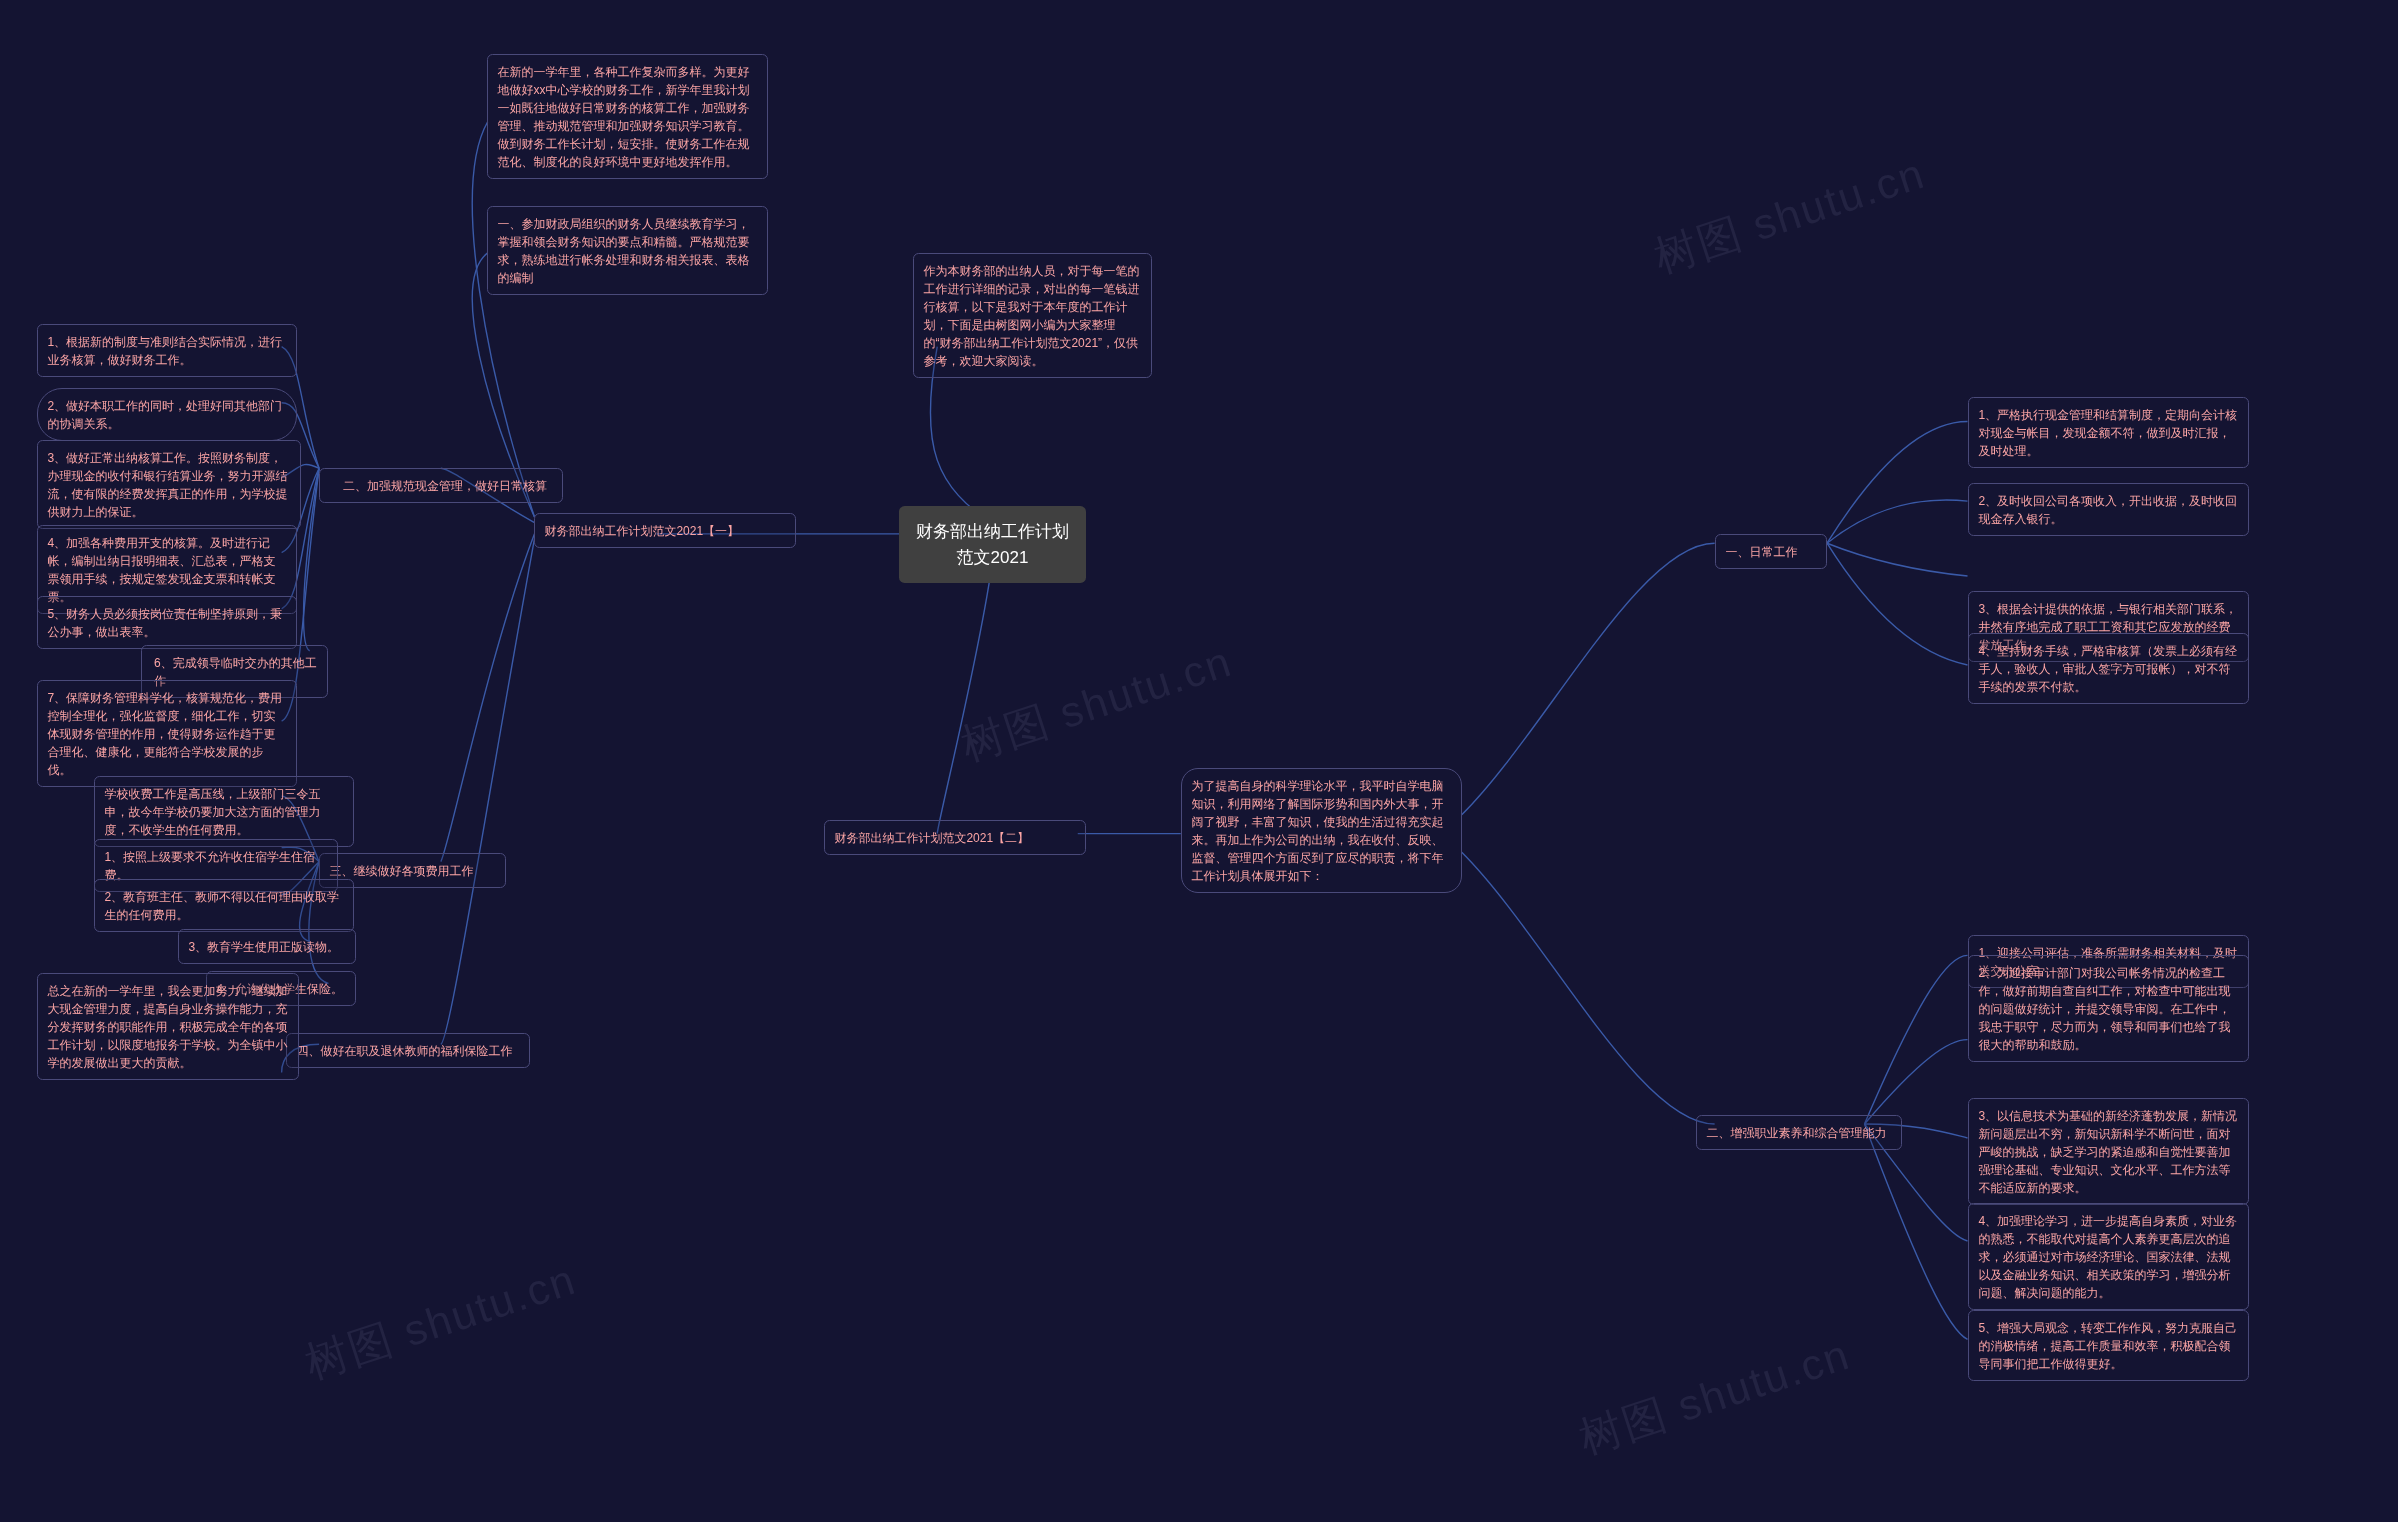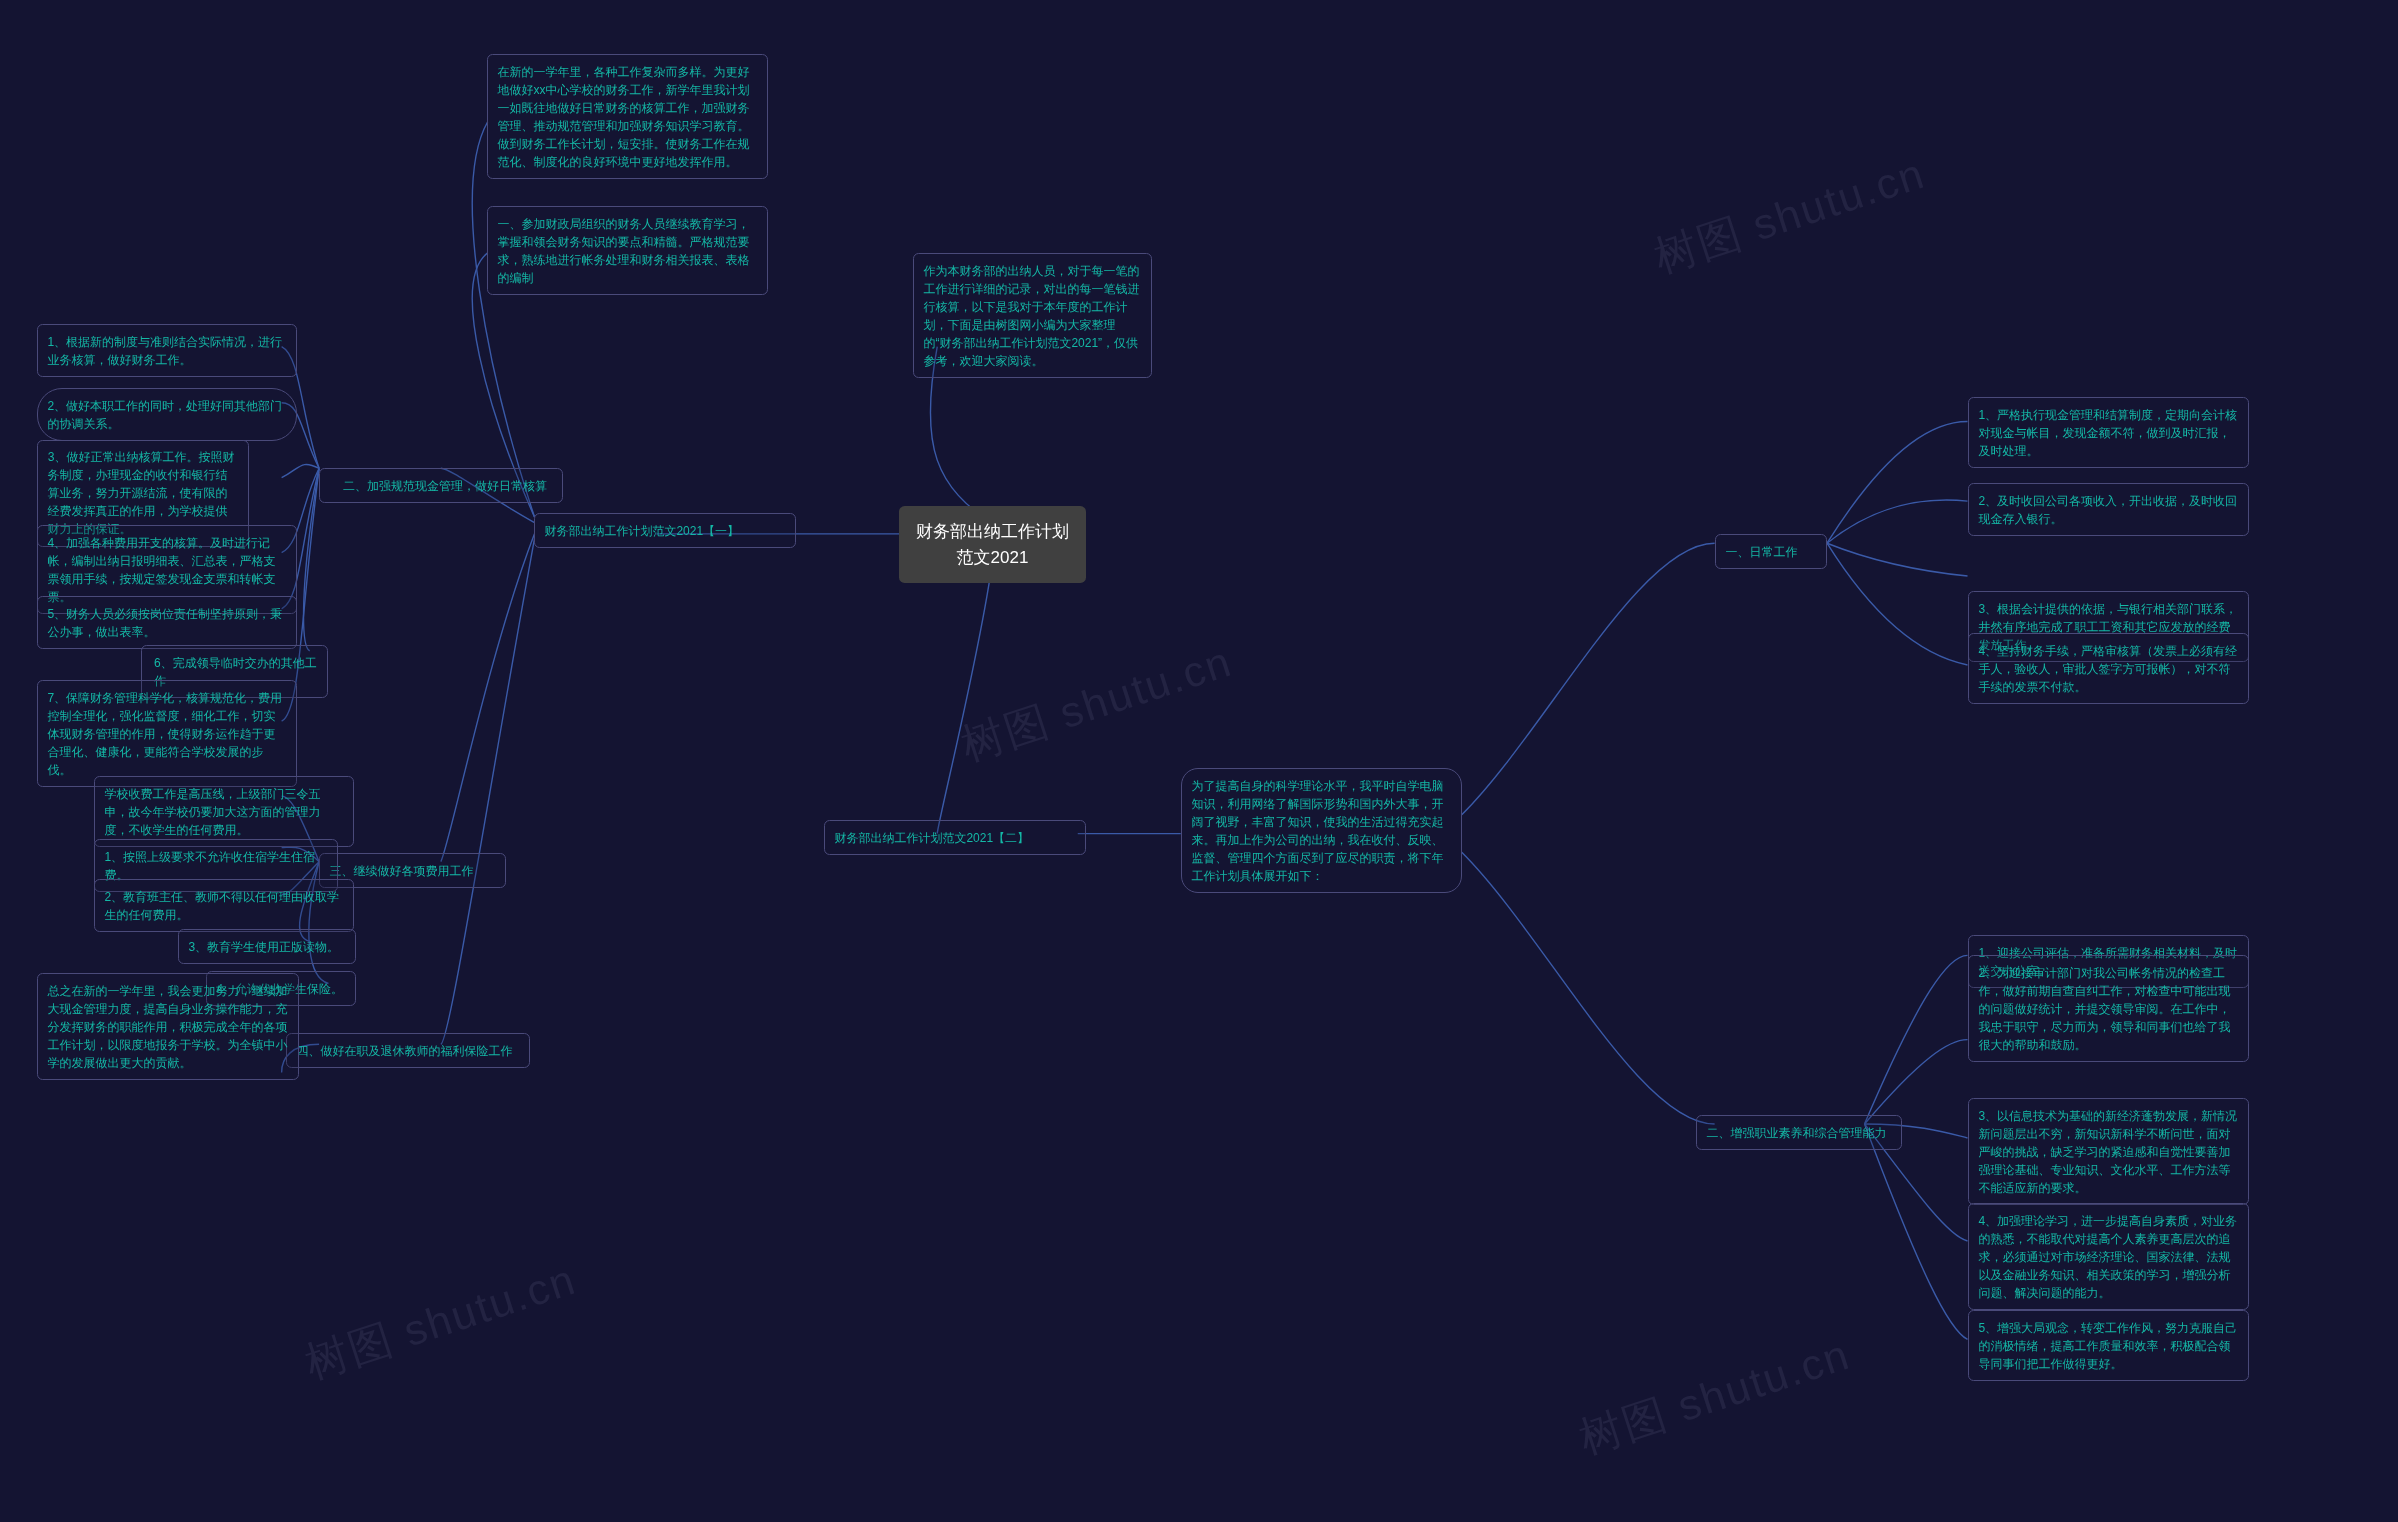--- a/index.html
+++ b/index.html
@@ -21,21 +21,21 @@
     pointer-events: none;
   }
   .node {
     position: absolute;
     border: 0.9px solid #4a4a7a;
     border-radius: 5.6px;
     padding: 7.5px 9.4px;
     font-size: 12px;
     line-height: 1.5;
     background: rgba(20,20,50,0.2);
-    color: #14b8a6;
+    color: #fca5a5;
     box-sizing: border-box;
   }
   .node.root {
     background: #404040;
     color: #fff;
     border: none;
     text-align: center;
     font-size: 17px;
     padding: 13px;
   }
@@ -112,21 +112,21 @@
 
 <div class="node" style="left:534px; top:513px; width:262px;">财务部出纳工作计划范文2021【一】</div>
 
 <div class="node" style="left:487px; top:54px; width:281px;">在新的一学年里，各种工作复杂而多样。为更好地做好xx中心学校的财务工作，新学年里我计划一如既往地做好日常财务的核算工作，加强财务管理、推动规范管理和加强财务知识学习教育。做到财务工作长计划，短安排。使财务工作在规范化、制度化的良好环境中更好地发挥作用。</div>
 
 <div class="node" style="left:487px; top:206px; width:281px;">一、参加财政局组织的财务人员继续教育学习，掌握和领会财务知识的要点和精髓。严格规范要求，熟练地进行帐务处理和财务相关报表、表格的编制</div>
 
 <div class="node" style="left:319px; top:468px; width:244px;padding-left:23px;">二、加强规范现金管理，做好日常核算</div>
 <div class="node" style="left:37px; top:324px; width:260px;">1、根据新的制度与准则结合实际情况，进行业务核算，做好财务工作。</div>
 <div class="node" style="left:37px; top:388px; width:260px;border-radius:25px;">2、做好本职工作的同时，处理好同其他部门的协调关系。</div>
-<div class="node" style="left:37px; top:440px; width:212px;font-family:Liberation Mono, monospace;">3、做好正常出纳核算工作。按照财务制度，办理现金的收付和银行结算业务，努力开源结流，使有限的经费发挥真正的作用，为学校提供财力上的保证。</div>
+<div class="node" style="left:37px; top:440px; width:264px;">3、做好正常出纳核算工作。按照财务制度，办理现金的收付和银行结算业务，努力开源结流，使有限的经费发挥真正的作用，为学校提供财力上的保证。</div>
 <div class="node" style="left:37px; top:525px; width:260px;">4、加强各种费用开支的核算。及时进行记帐，编制出纳日报明细表、汇总表，严格支票领用手续，按规定签发现金支票和转帐支票。</div>
 <div class="node" style="left:37px; top:596px; width:260px;">5、财务人员必须按岗位责任制坚持原则，秉公办事，做出表率。</div>
 <div class="node" style="left:141px; top:645px; width:187px;padding-left:12px;">6、完成领导临时交办的其他工作</div>
 <div class="node" style="left:37px; top:680px; width:260px;">7、保障财务管理科学化，核算规范化，费用控制全理化，强化监督度，细化工作，切实体现财务管理的作用，使得财务运作趋于更合理化、健康化，更能符合学校发展的步伐。</div>
 
 <div class="node" style="left:319px; top:853px; width:187px;">三、继续做好各项费用工作</div>
 <div class="node" style="left:94px; top:776px; width:260px;">学校收费工作是高压线，上级部门三令五申，故今年学校仍要加大这方面的管理力度，不收学生的任何费用。</div>
 <div class="node" style="left:94px; top:839px; width:244px;">1、按照上级要求不允许收住宿学生住宿费。</div>
 <div class="node" style="left:94px; top:879px; width:260px;">2、教育班主任、教师不得以任何理由收取学生的任何费用。</div>
 <div class="node" style="left:178px; top:929px; width:178px;">3、教育学生使用正版读物。</div>

